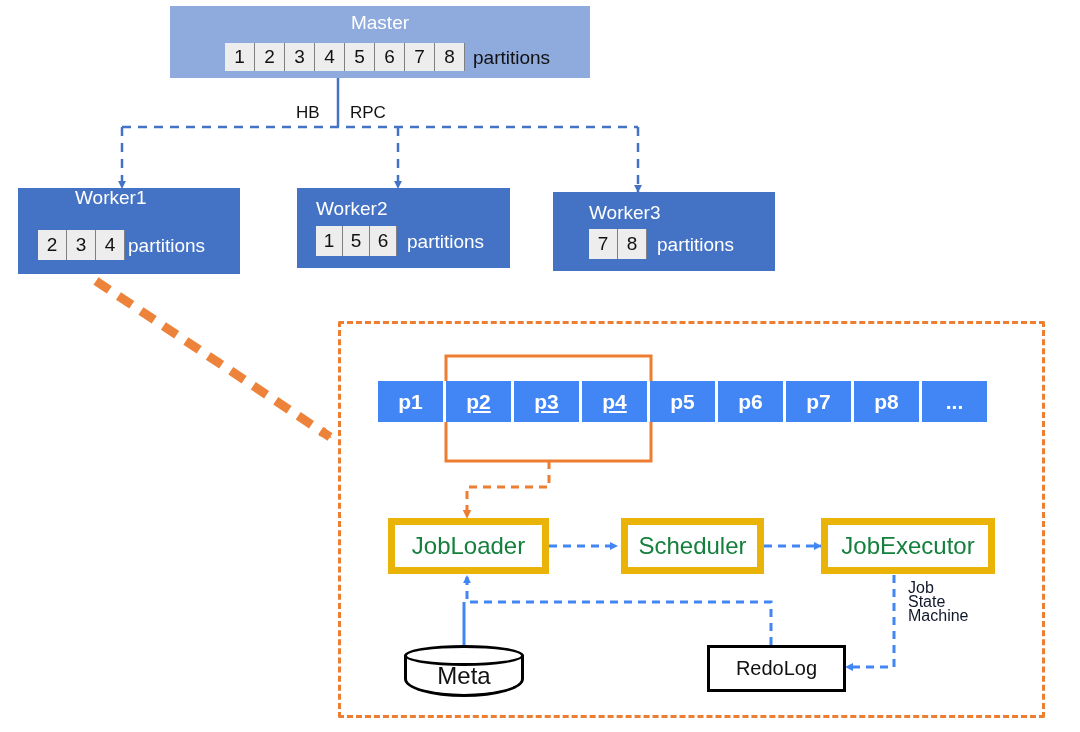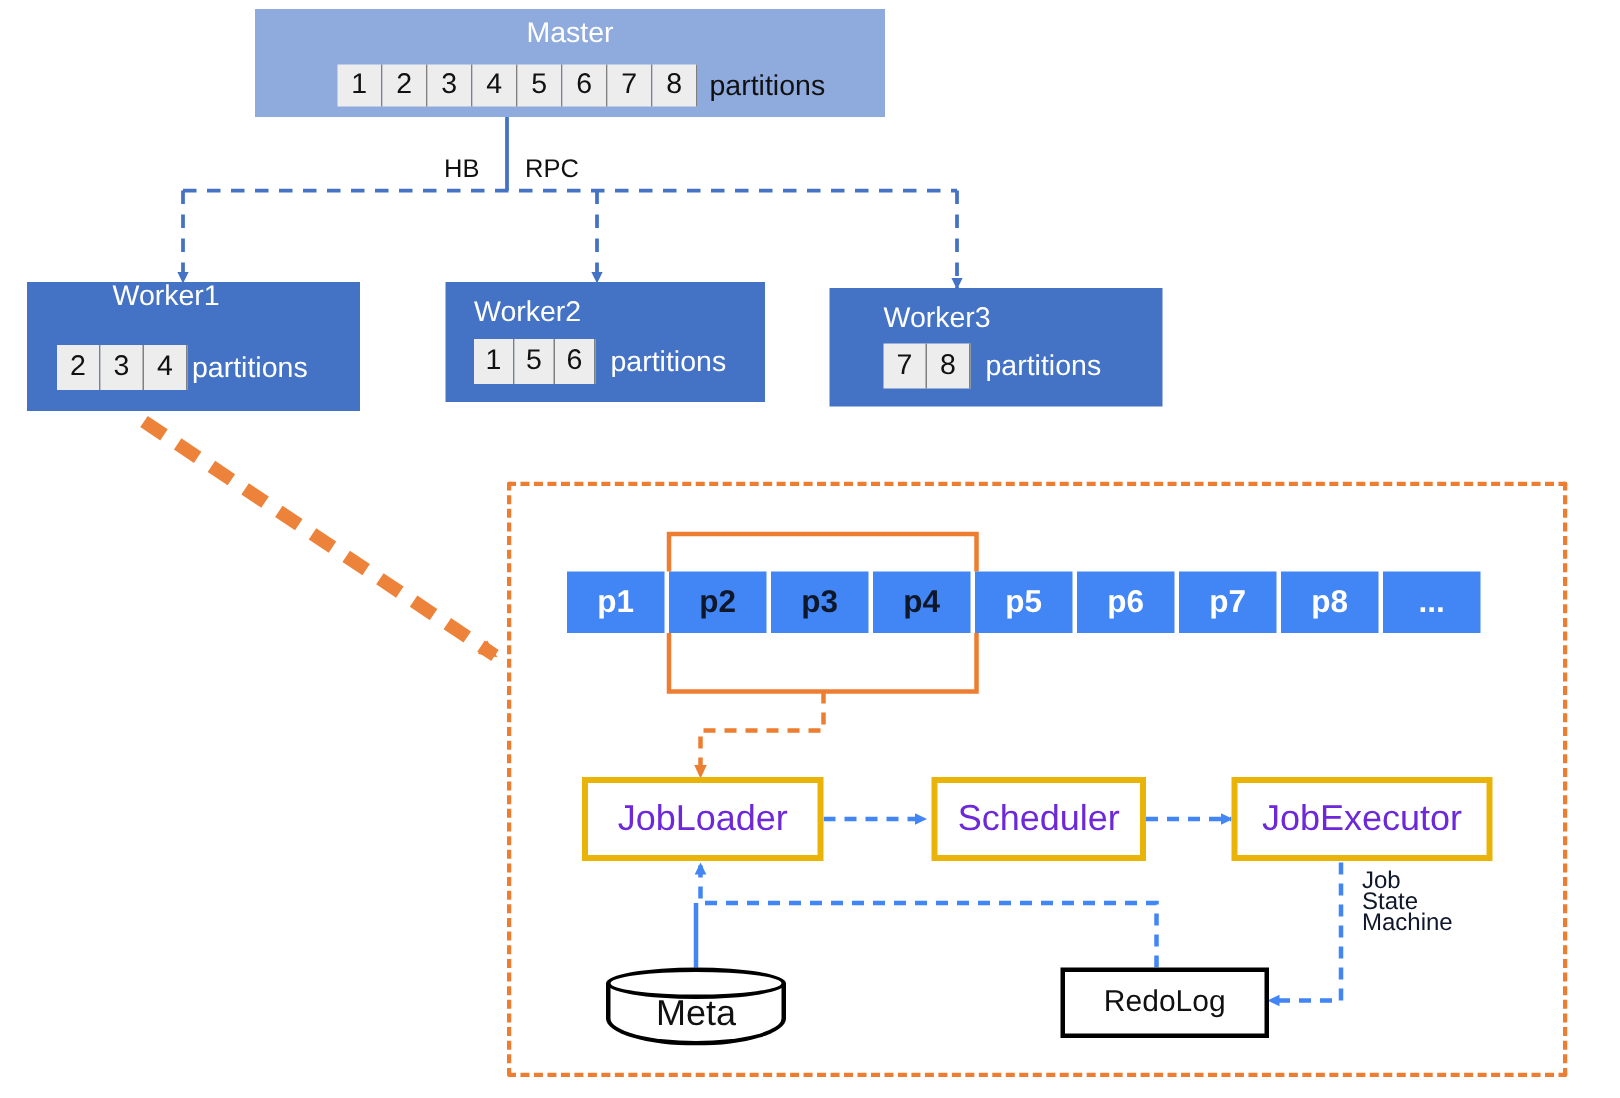--- a/index.html
+++ b/index.html
@@ -31,26 +31,26 @@
 
   
   #detail-box{position:absolute;left:338px;top:321px;width:707px;height:397px;
               border:3px dashed #ED7D31;box-sizing:border-box;border-radius:2px;}
 
   
   #pbar{position:absolute;left:378px;top:381px;display:flex;gap:3px;}
   .pslot{width:65px;height:41px;background:#4285F4;
          display:flex;align-items:center;justify-content:center;
          font-size:21px;font-weight:bold;color:#ffffff;box-sizing:border-box;}
-  .pslot.hl{color:#0f172a;}
+  .pslot.hl{color:#ffffff;text-decoration:underline;}
 
   
-  .pbox{position:absolute;background:#ffffff;border:4px solid #eab308;
+  .pbox{position:absolute;background:#ffffff;border:7px solid #eab308;
         box-sizing:border-box;display:flex;align-items:center;justify-content:center;
-        font-size:24px;color:#6d28d9;white-space:nowrap;}
+        font-size:24px;color:#15803d;white-space:nowrap;}
   .blackbox{position:absolute;background:#ffffff;border:3px solid #000000;
         box-sizing:border-box;display:flex;align-items:center;justify-content:center;
         font-size:20px;color:#111;white-space:nowrap;}
 
   
   #meta{position:absolute;left:404px;top:645px;width:120px;height:52px;}
   #meta .cyl-body{position:absolute;left:0;top:10px;width:120px;height:42px;
         border-left:3px solid #000;border-right:3px solid #000;
         border-bottom:3px solid #000;border-bottom-left-radius:50% 18px;
         border-bottom-right-radius:50% 18px;background:#fff;box-sizing:border-box;}

